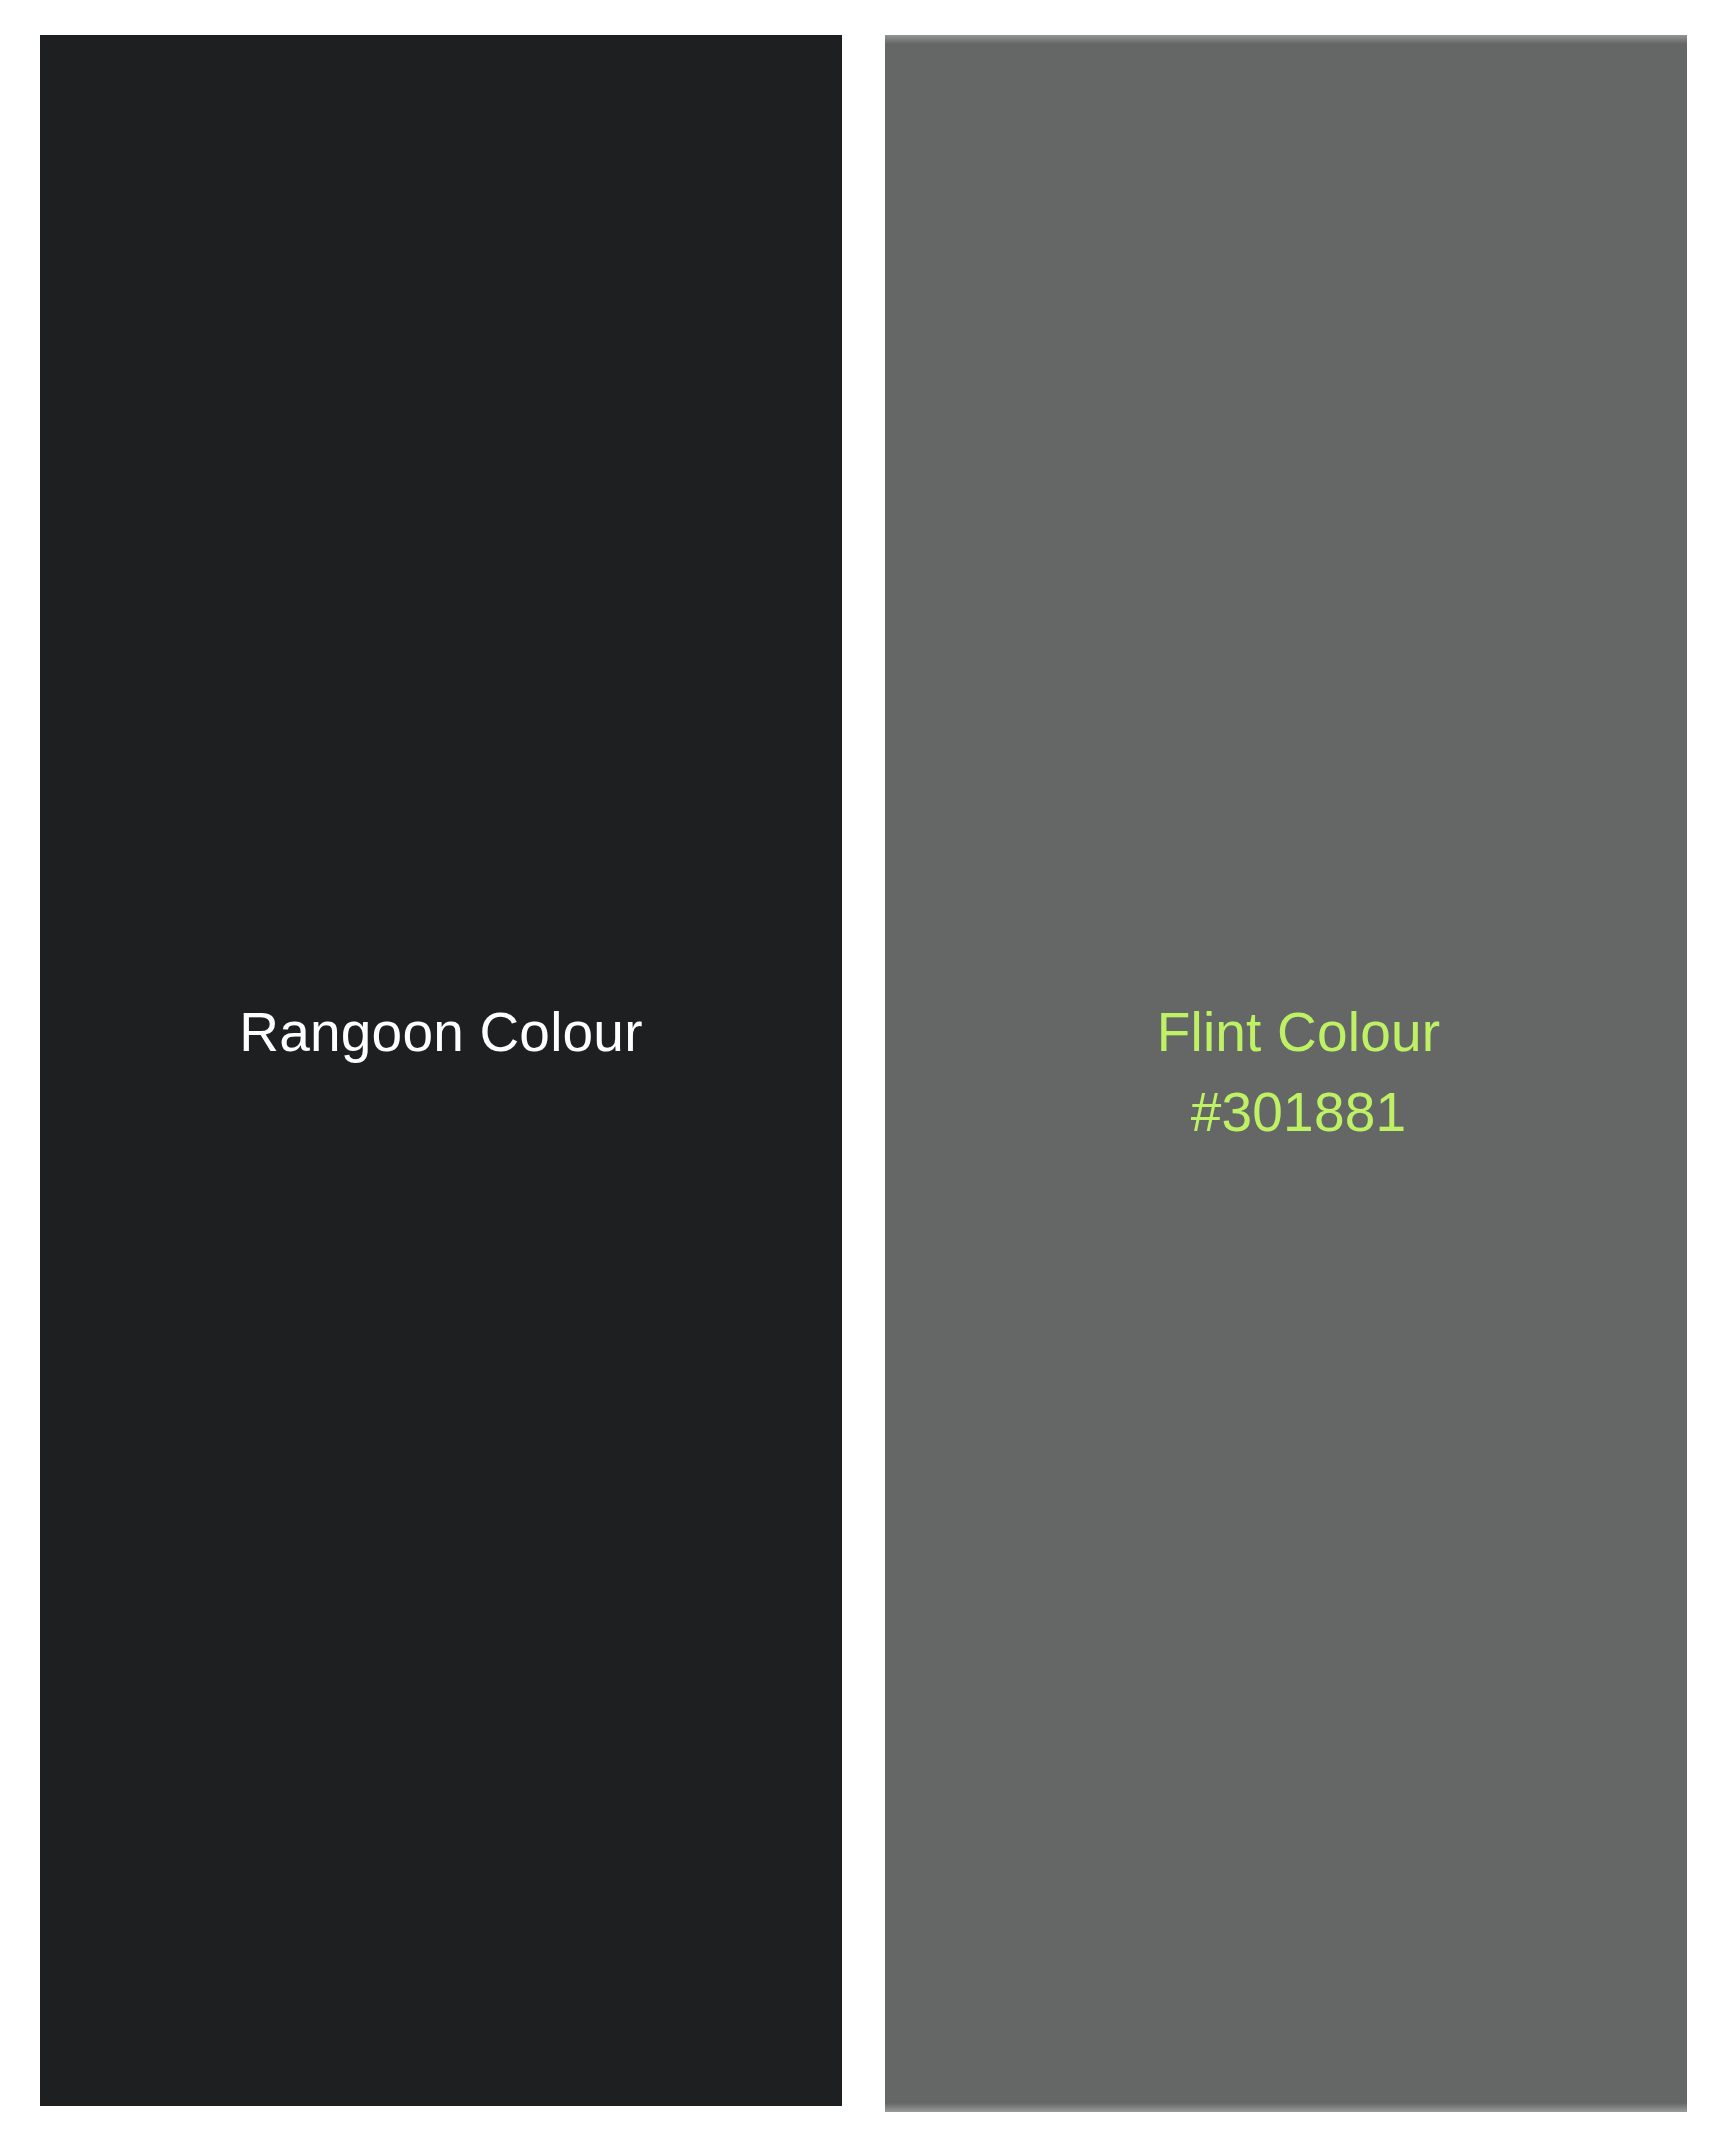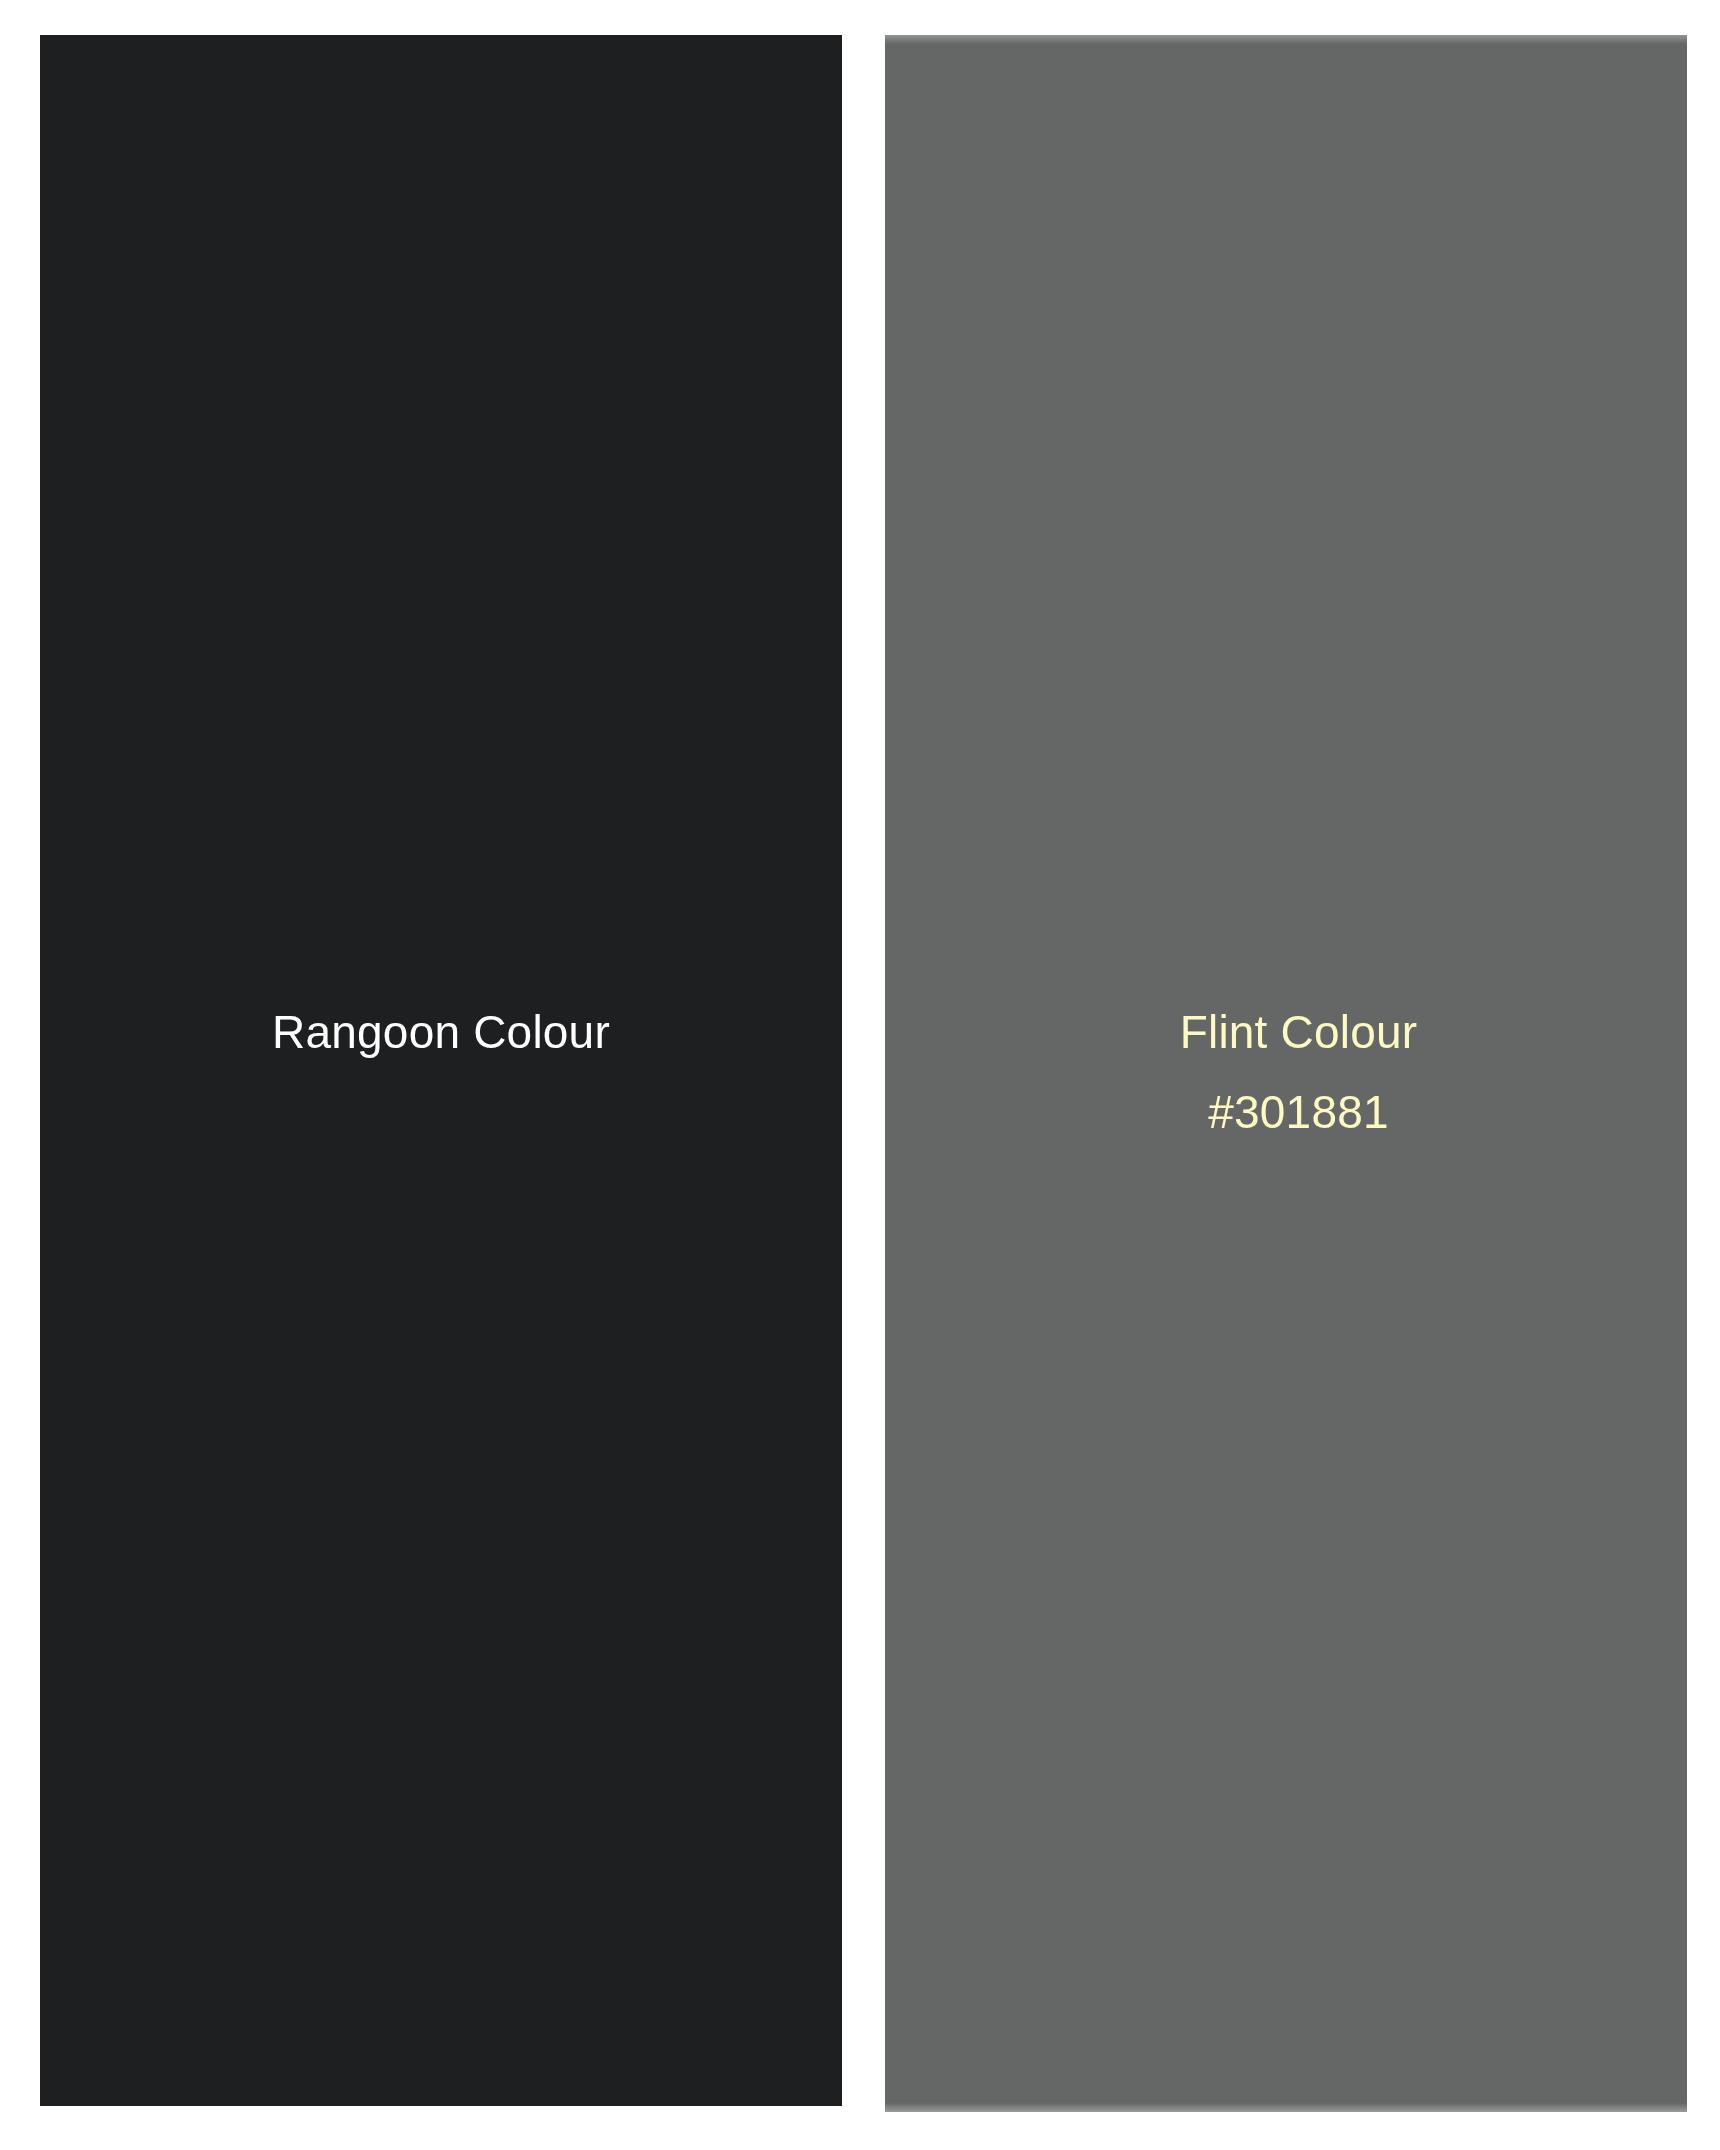--- a/index.html
+++ b/index.html
@@ -64,21 +64,21 @@
   .swatch-flint .label-block {
     position: relative;
     z-index: 2;
   }
   .label-block {
     width: 100%;
     text-align: center;
     margin-top: 957px;
     line-height: 80px;
     color: #ffffff;
-    font-size: 46px;
+    font-size: 55px;
     font-weight: 400;
     letter-spacing: 0.2px;
     user-select: none;
   }
   .label-line {
     display: block;
     white-space: nowrap;
   }
 </style>
 </head>
@@ -86,20 +86,20 @@
 
 <div class="canvas" style="background: rgb(255, 255, 255);">
 
   <div class="swatch swatch-rangoon" style="background: rgb(29, 31, 32);">
     <div class="label-block" style="color: rgb(255, 255, 255);">
       <span class="label-line">Rangoon Colour</span>
     </div>
   </div>
 
   <div class="swatch swatch-flint" style="background: rgb(101, 103, 103);">
-    <div class="label-block" style="color: #fef9c3; margin-left: 25px;">
+    <div class="label-block" style="color: #bef264; margin-left: 25px;">
       <span class="label-line">Flint Colour</span>
       <span class="label-line">#301881</span>
     </div>
   </div>
 
 </div>
 
 
 </body></html>

